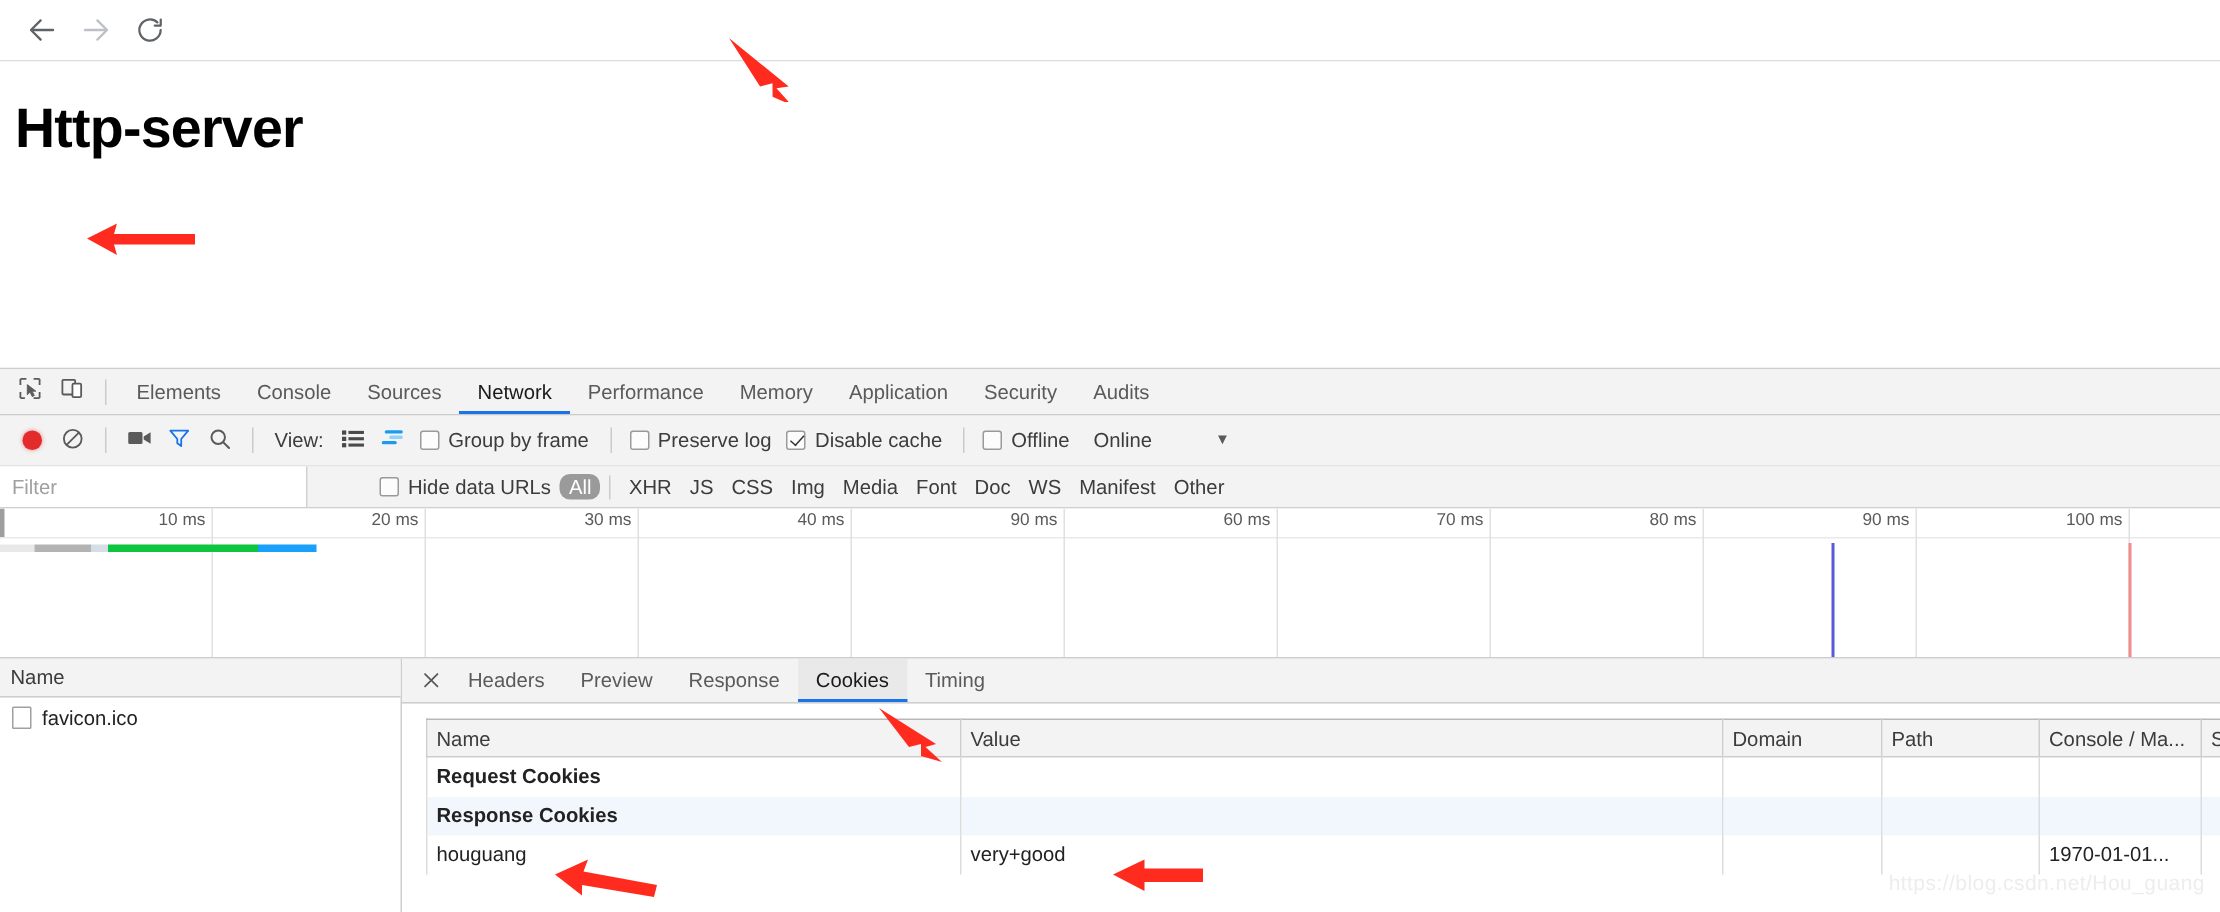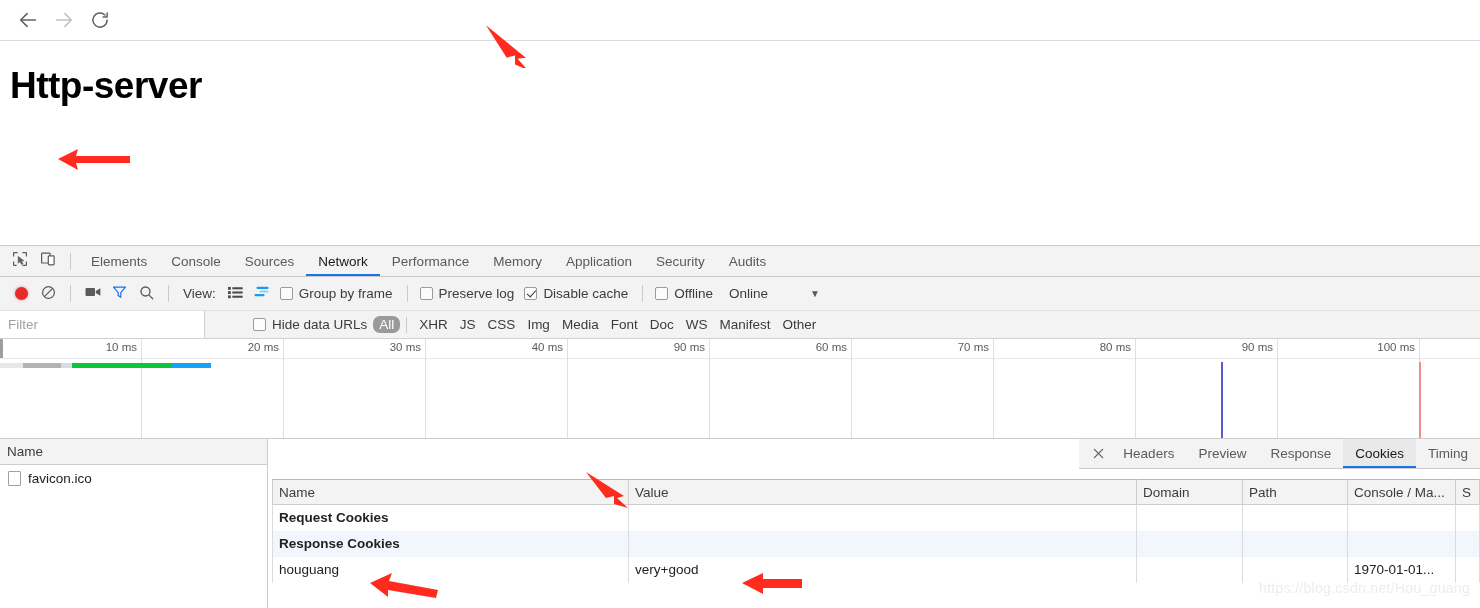--- a/index.html
+++ b/index.html
@@ -317,21 +317,20 @@
     left: 2px; top: 2px; right: 2px; bottom: 2px;
     background: repeating-linear-gradient(to bottom, #b5b5b5 0px, #b5b5b5 1px, transparent 1px, transparent 3px);
   }
 
   .detail-pane {
     flex: 1 1 auto;
     display: flex;
     flex-direction: column;
     min-width: 0;
     background: #ffffff;
-    align-items: flex-end;
   }
   .detail-tabs {
     height: 30px;
     background: #f3f3f3;
     border-bottom: 1px solid #cdcdcd;
     display: flex;
     align-items: center;
     padding-left: 6px;
   }
   .close-x {

